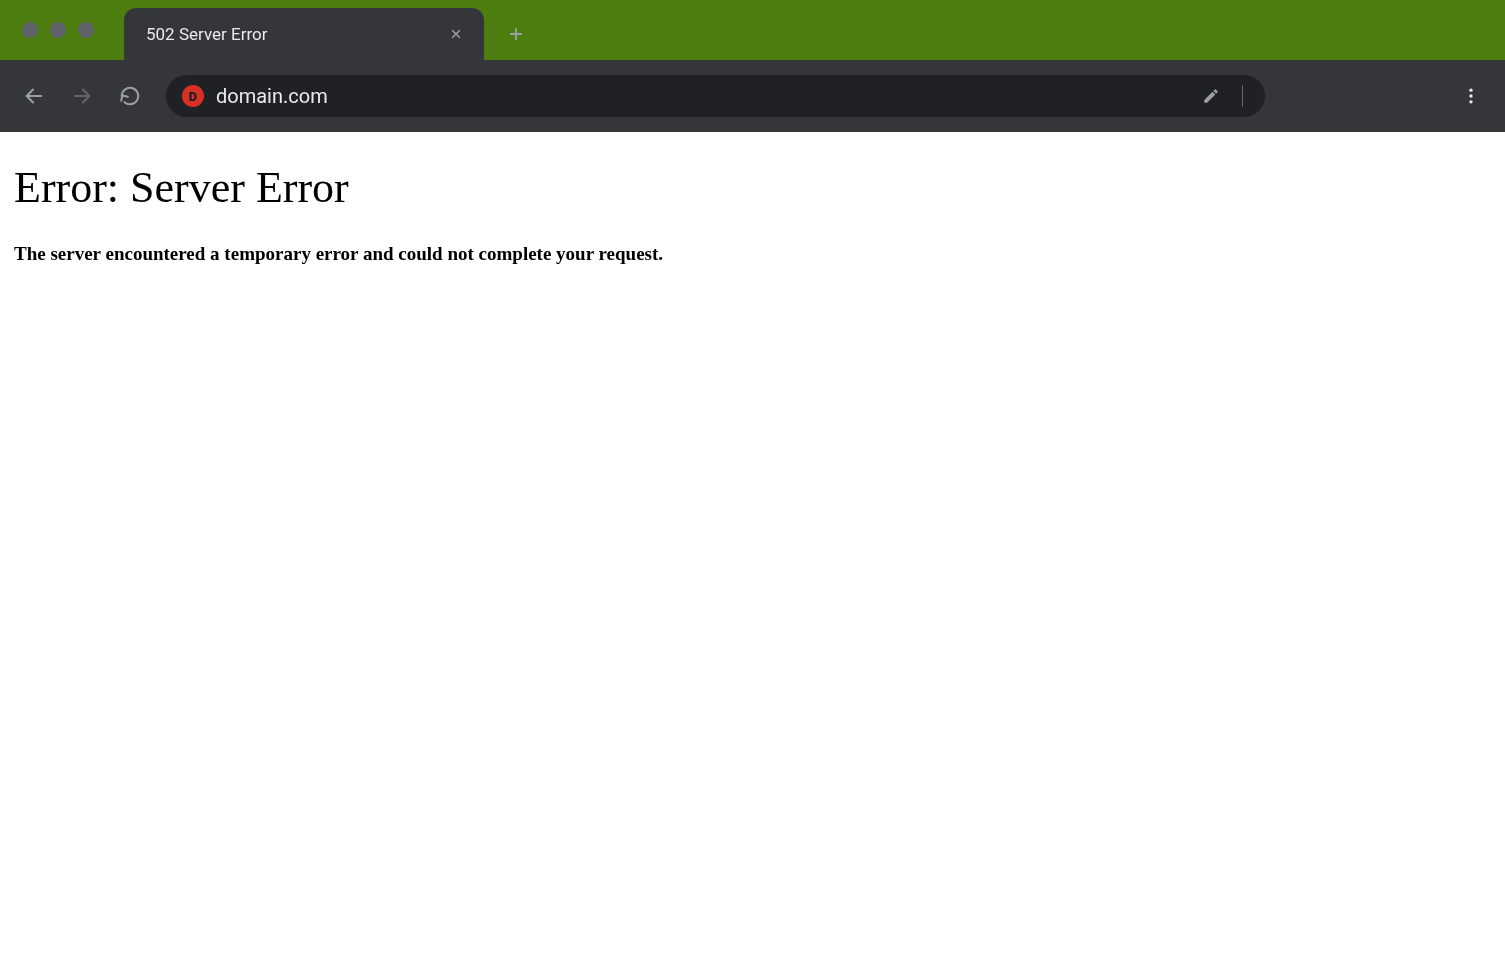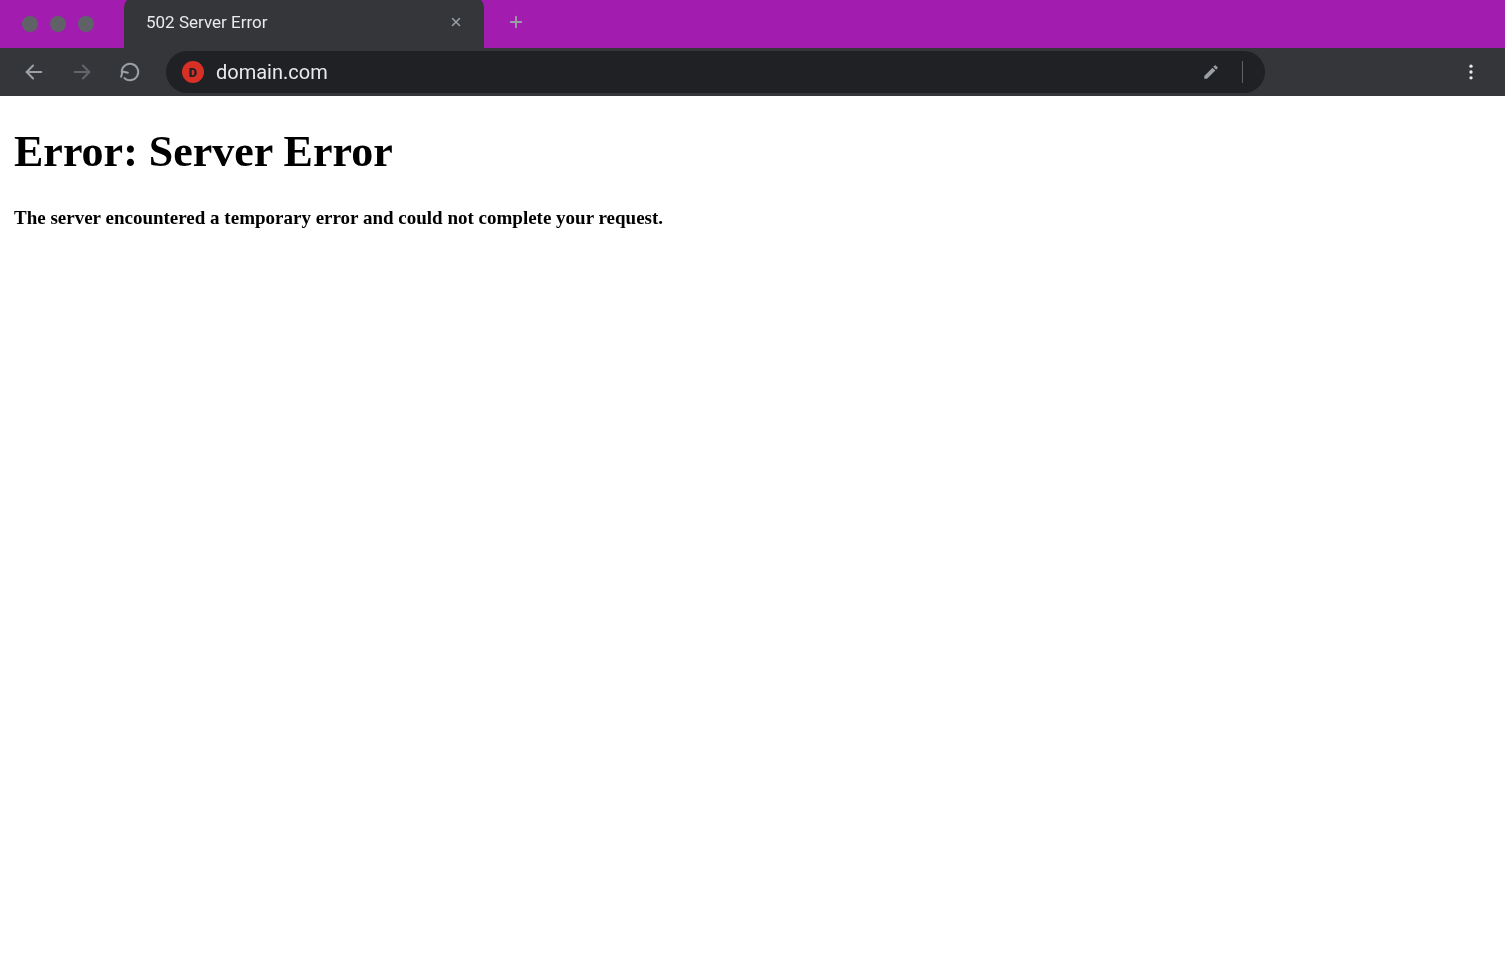--- a/index.html
+++ b/index.html
@@ -12,24 +12,24 @@
       background: #fff;
       width: 1505px;
       height: 977px;
       overflow: hidden;
     }
     .browser-chrome {
       background: #202124;
       width: 100%;
     }
     .titlebar {
-      height: 48px;
-      display: flex;
-      align-items: center;
-      background: #a21caf;
+      height: 60px;
+      display: flex;
+      align-items: center;
+      background: #4d7c0f;
       position: relative;
     }
     .window-controls {
       display: flex;
       gap: 12px;
       padding-left: 22px;
       align-items: center;
     }
     .window-dot {
       width: 16px;
@@ -80,21 +80,21 @@
       justify-content: center;
       margin-left: 14px;
       margin-bottom: 8px;
       cursor: pointer;
       color: #9aa0a6;
       border-radius: 50%;
     }
     .new-tab svg { width: 18px; height: 18px; }
     .toolbar {
       background: #35363a;
-      height: 48px;
+      height: 72px;
       display: flex;
       align-items: center;
       padding: 16px 14px;
       gap: 8px;
     }
     .nav-btn {
       width: 40px;
       height: 40px;
       display: flex;
       align-items: center;
@@ -169,21 +169,21 @@
     }
     .menu-btn svg { width: 20px; height: 20px; }
     .page-content {
       background: #fff;
       padding: 14px 14px;
       font-family: "Times New Roman", Times, serif;
       color: #000;
     }
     .page-content h1 {
       font-size: 44px;
-      font-weight: bold;
+      font-weight: normal;
       margin: 16px 0 28px 0;
     }
     .page-content h2 {
       font-size: 19px;
       font-weight: bold;
       margin: 28px 0 14px 0;
       line-height: 1.35;
     }
   </style>
 </head>

